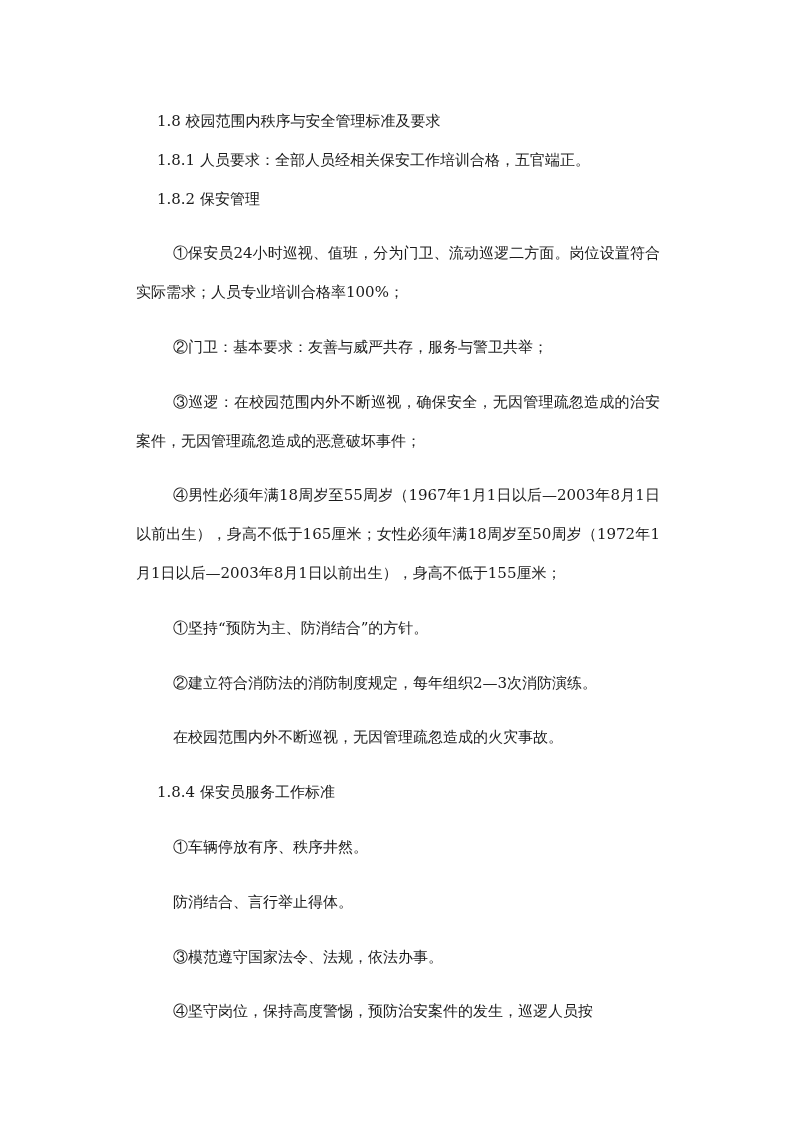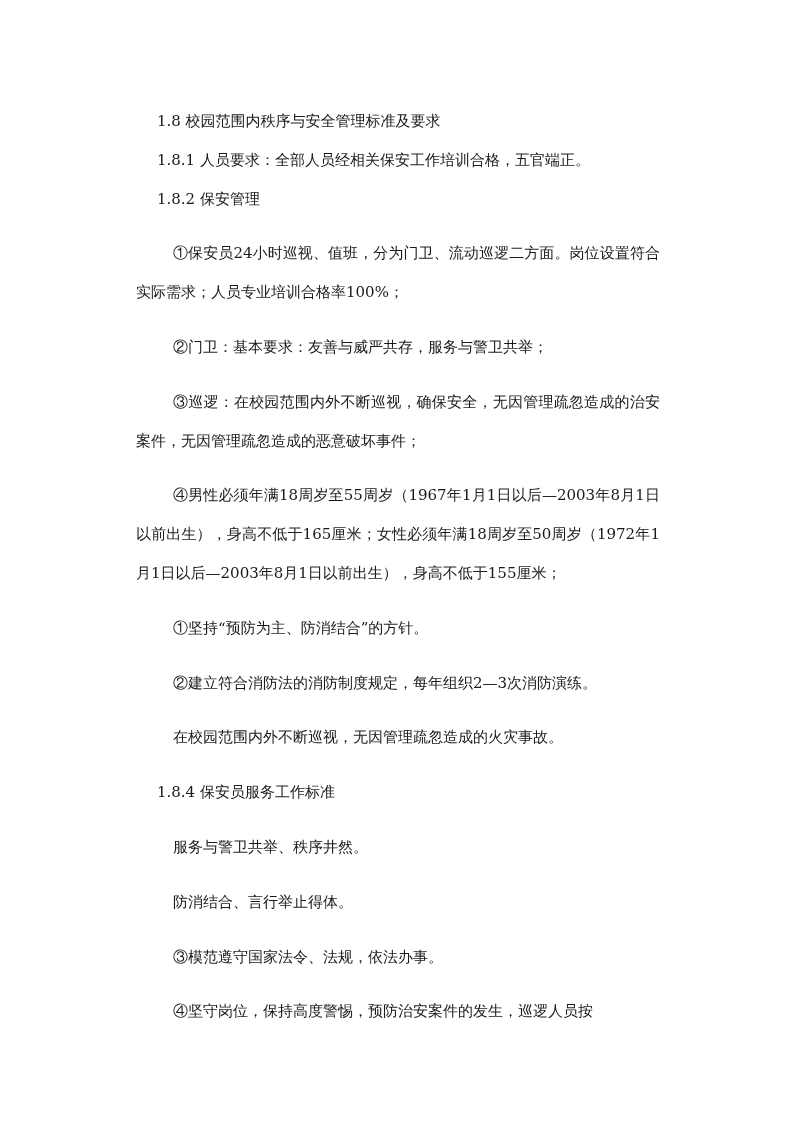--- a/index.html
+++ b/index.html
@@ -20,17 +20,17 @@
   <p class="heading">1.8.1 人员要求：全部人员经相关保安工作培训合格，五官端正。</p>
   <p class="heading">1.8.2 保安管理</p>
   <p class="p">①保安员24小时巡视、值班，分为门卫、流动巡逻二方面。岗位设置符合实际需求；人员专业培训合格率100%；</p>
   <p class="p">②门卫：基本要求：友善与威严共存，服务与警卫共举；</p>
   <p class="p">③巡逻：在校园范围内外不断巡视，确保安全，无因管理疏忽造成的治安案件，无因管理疏忽造成的恶意破坏事件；</p>
   <p class="p">④男性必须年满18周岁至55周岁（1967年1月1日以后—2003年8月1日以前出生），身高不低于165厘米；女性必须年满18周岁至50周岁（1972年1月1日以后—2003年8月1日以前出生），身高不低于155厘米；</p>
   <p class="p">①坚持“预防为主、防消结合”的方针。</p>
   <p class="p">②建立符合消防法的消防制度规定，每年组织2—3次消防演练。</p>
   <p class="p">在校园范围内外不断巡视，无因管理疏忽造成的火灾事故。</p>
   <p class="heading">1.8.4 保安员服务工作标准</p>
-  <p class="p">服务与警卫共举、秩序井然。</p>
+  <p class="p">①车辆停放有序、秩序井然。</p>
   <p class="p">防消结合、言行举止得体。</p>
   <p class="p">③模范遵守国家法令、法规，依法办事。</p>
   <p class="p">④坚守岗位，保持高度警惕，预防治安案件的发生，巡逻人员按</p>
 </div>
 
 </body></html>

